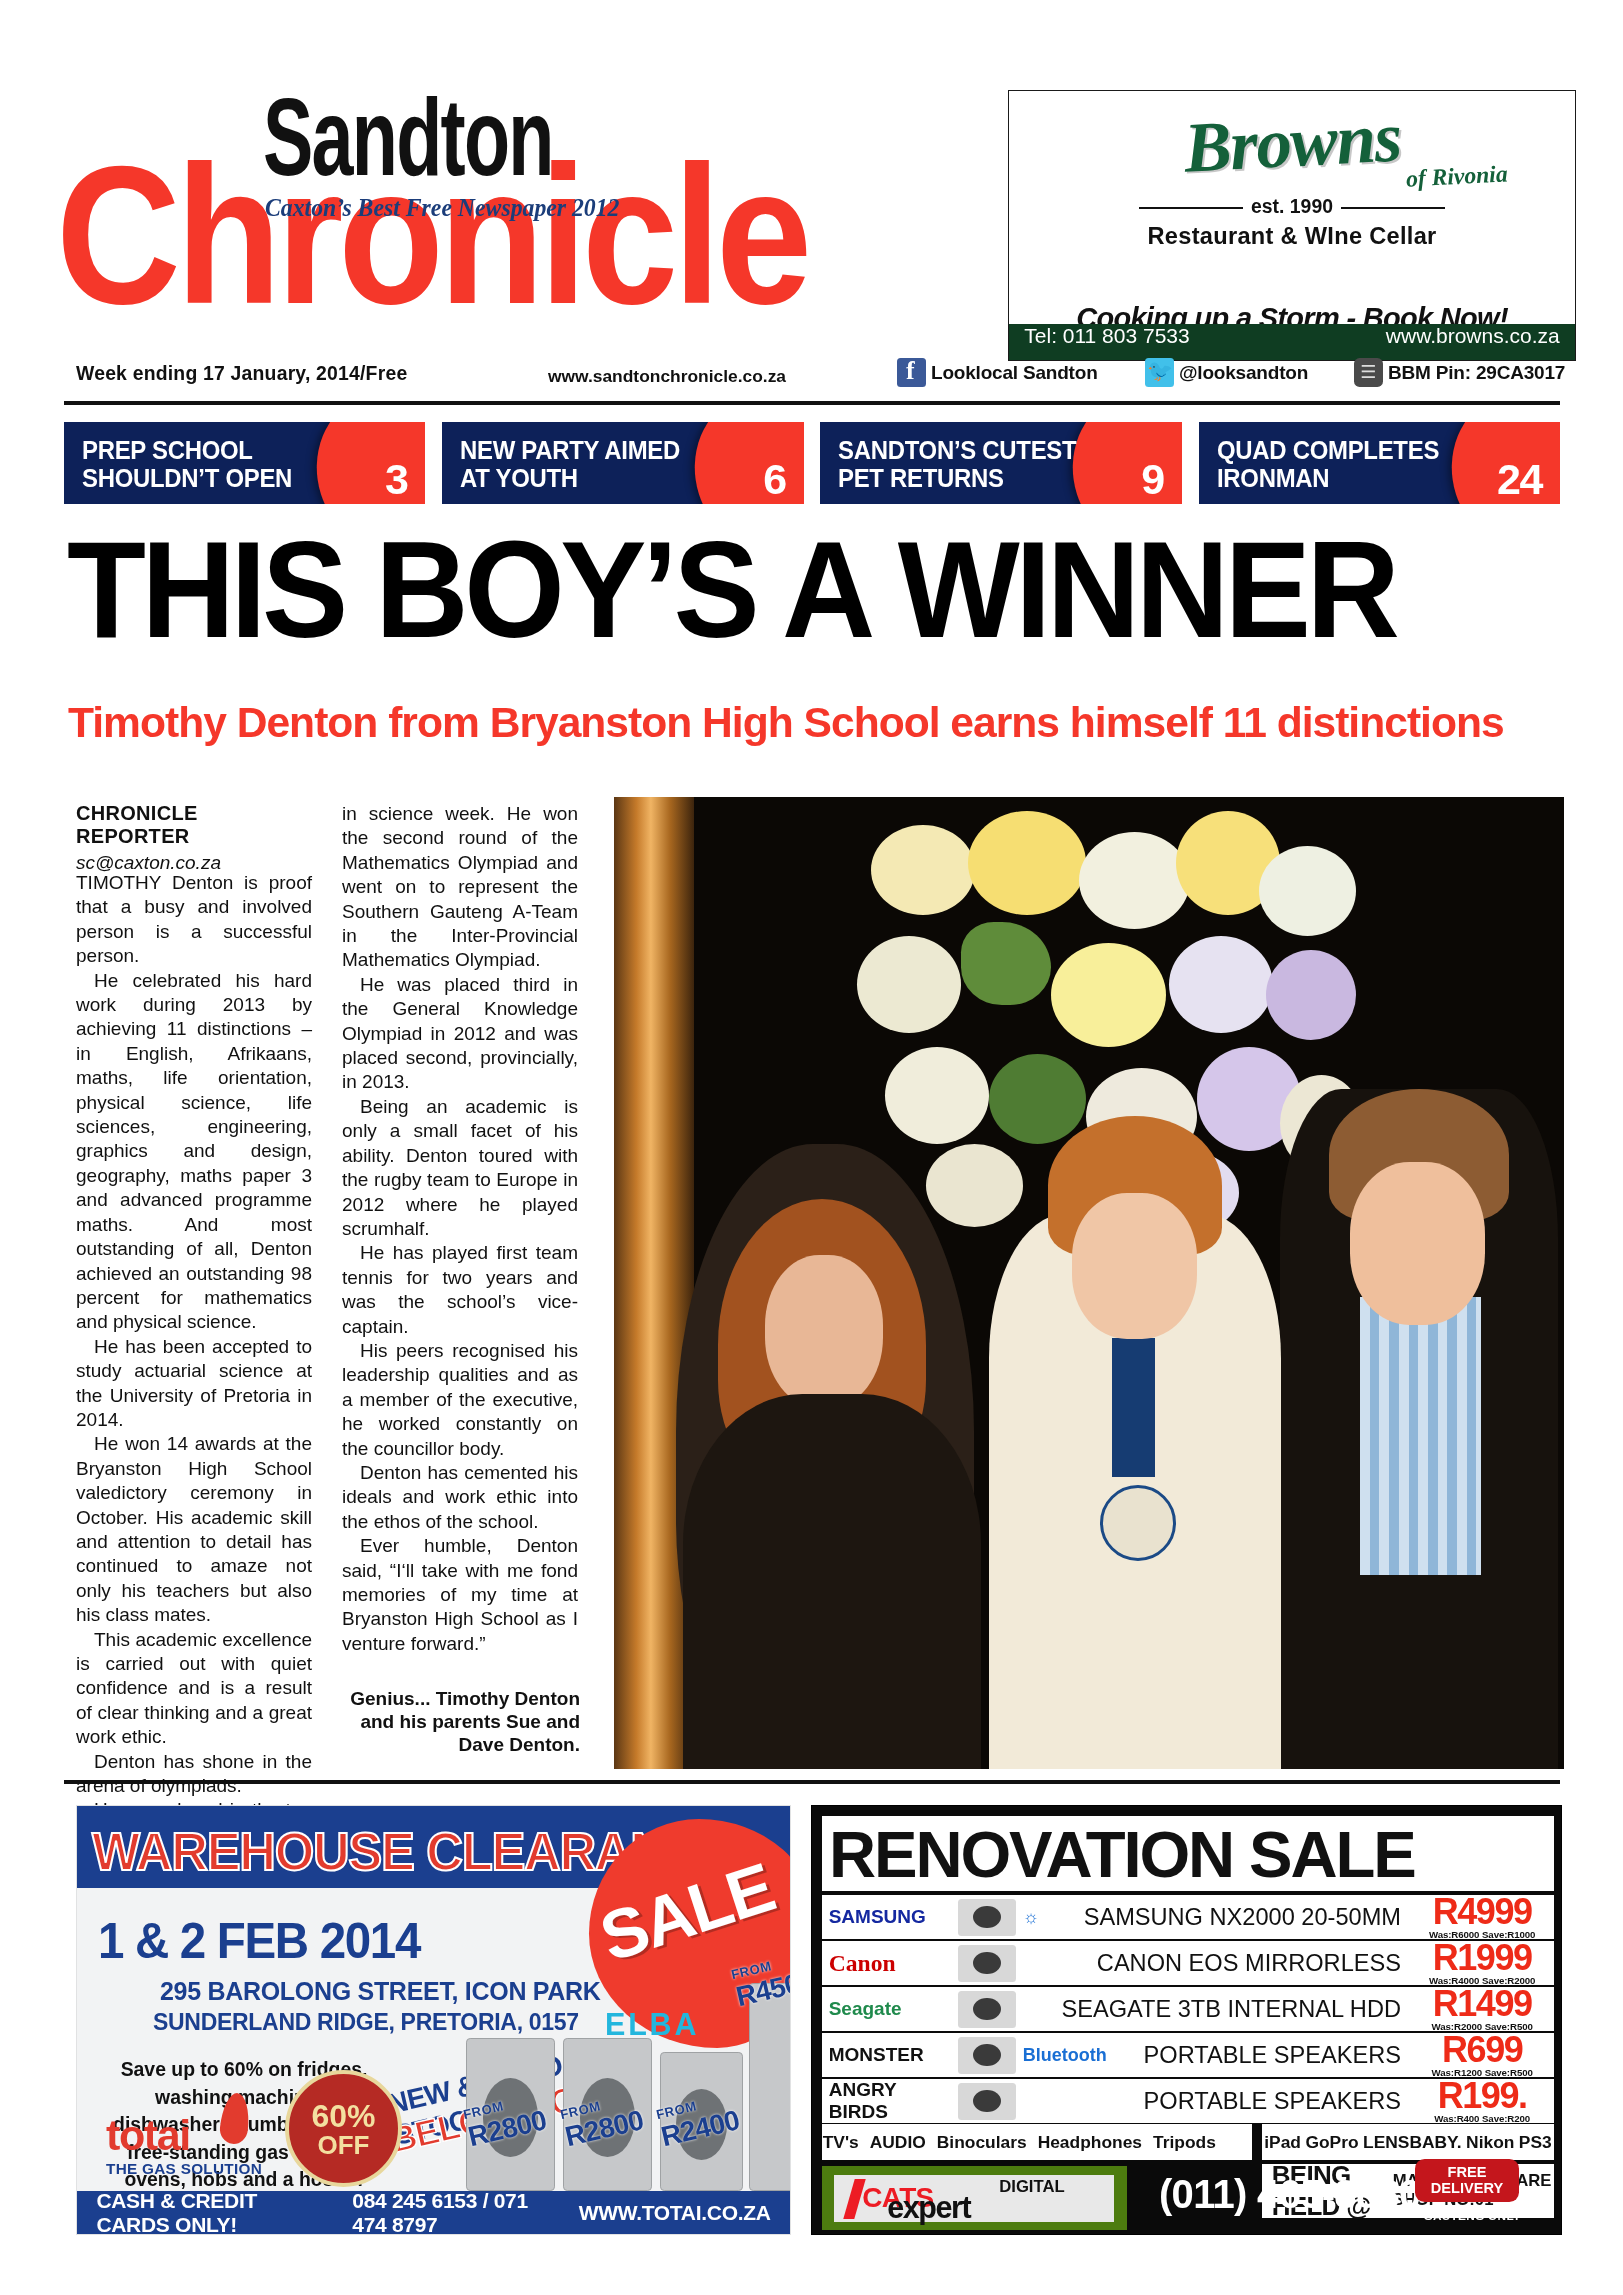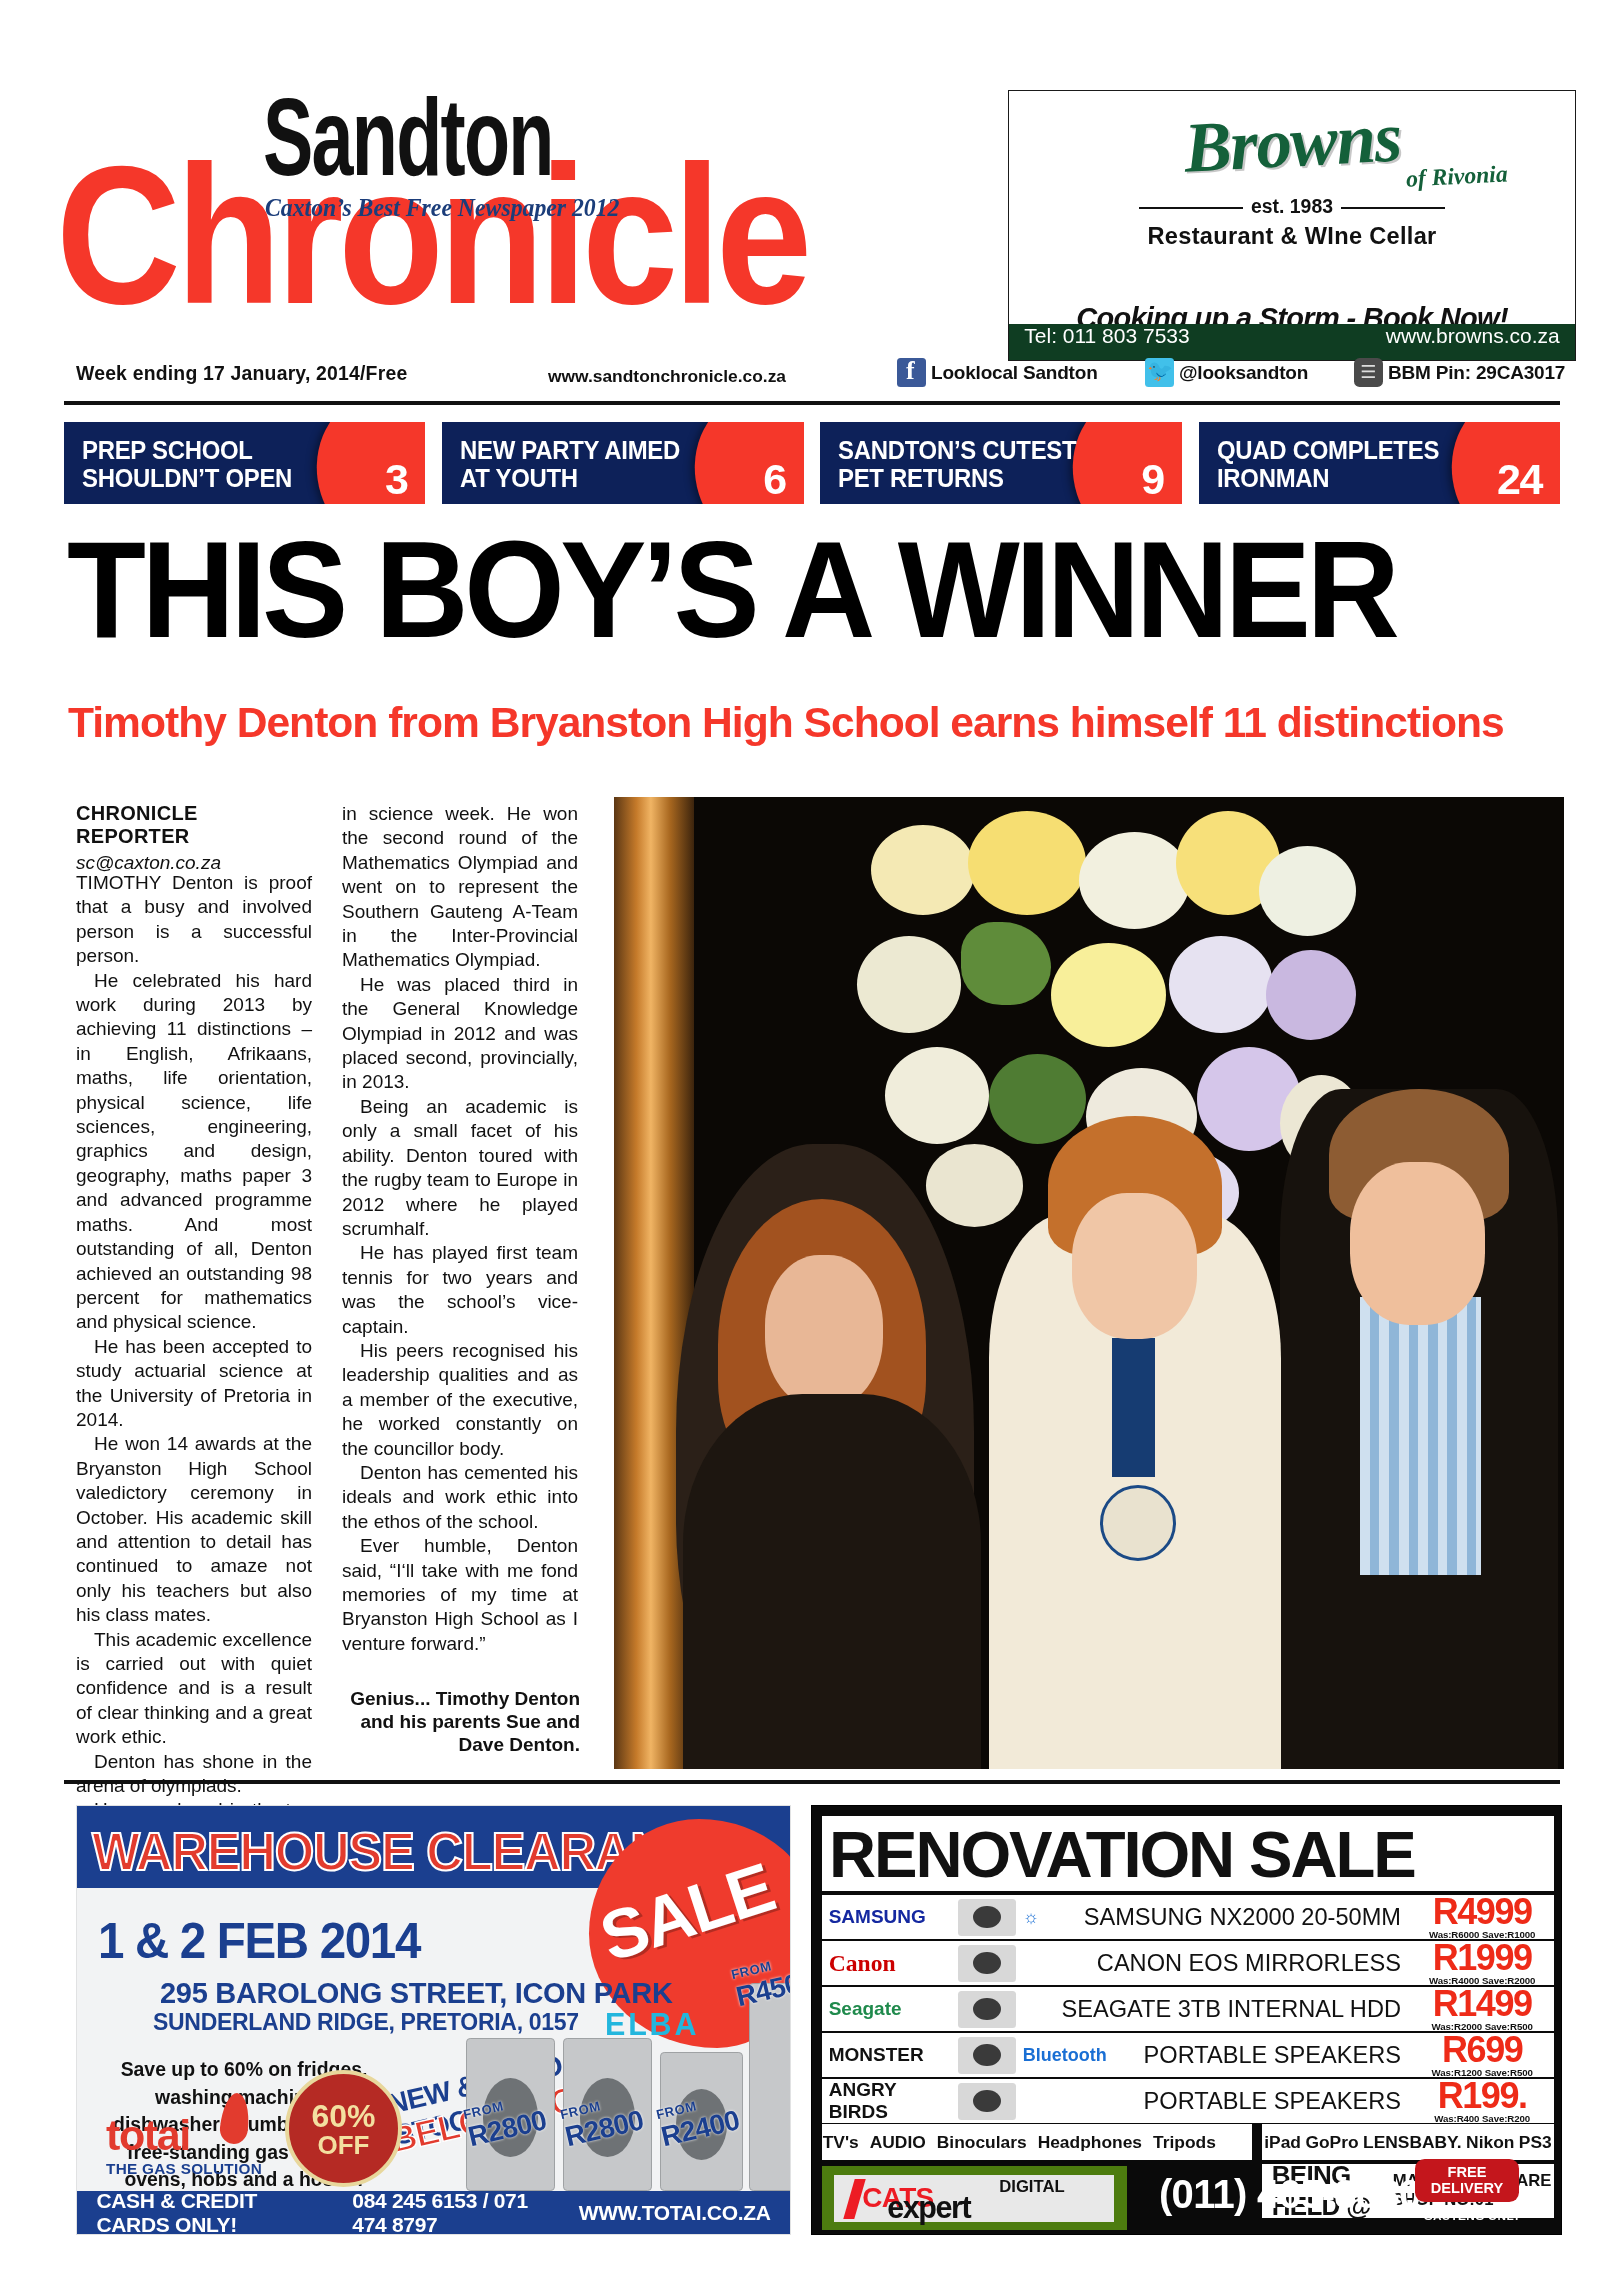--- a/index.html
+++ b/index.html
@@ -216,21 +216,21 @@
     position:absolute; right:15.3px; top:67px;
     font-size:69px; font-weight:700; color:#fff;
     transform: rotate(-18deg); letter-spacing:-2.1px;
     text-shadow: 2.8px 2.8px 0 rgba(0,0,0,.25);
   }
   .al-date {
     position:absolute; left:21px; top:106px;
     font-size:50px; font-weight:700; color:#1b3f8f; letter-spacing:-1.4px;
     transform:scaleX(0.95); transform-origin:left top;
   }
-  .al-addr1 { position:absolute; left:83px; top:171px; font-size:29px; font-weight:700; color:#1b3f8f; letter-spacing:-0.3px; }
+  .al-addr1 { position:absolute; left:83px; top:171px; font-size:25px; font-weight:700; color:#1b3f8f; letter-spacing:-0.3px; }
   .al-addr2 { position:absolute; left:76px; top:203px; font-size:23px; font-weight:700; color:#1b3f8f; letter-spacing:-0.3px; }
   .al-body { position:absolute; left:21px; top:250px; width:292px; text-align:center;
              font-size:19.4px; font-weight:700; color:#111; line-height:1.42; }
   .al-demo {
     position:absolute; left:312px; top:257px; width:229px;
     font-size:28px; font-weight:700; color:#1b3f8f; transform:rotate(-13deg);
     letter-spacing:-0.7px;
   }
   .al-below {
     position:absolute; left:311px; top:286px; width:250px;
@@ -353,21 +353,21 @@
       <div class="logo-sandton">Sandton</div>
       <div class="logo-tag">Caxton’s Best Free Newspaper 2012</div>
     </div>
 
     <div class="browns-ad">
       <div class="browns-logo-wrap">
         <span class="browns-script">Browns</span>
       </div>
       <div class="browns-rivonia">of Rivonia</div>
       <div class="browns-est">
-        <span class="ln"></span><span>est. 1983</span><span class="ln"></span>
+        <span class="ln"></span><span>est. 1990</span><span class="ln"></span>
       </div>
       <div class="browns-rest">Restaurant &amp; WIne Cellar</div>
       <div class="browns-storm">Cooking up a Storm - Book Now!</div>
       <div class="browns-bar">
         <span>Tel: 011 803 7533</span>
         <span>www.browns.co.za</span>
       </div>
     </div>
 
     <div class="info-strip">

